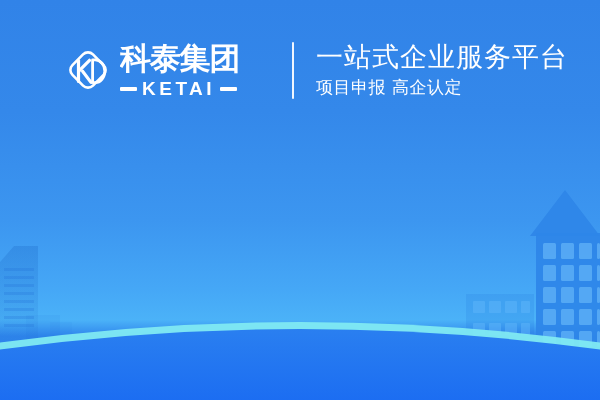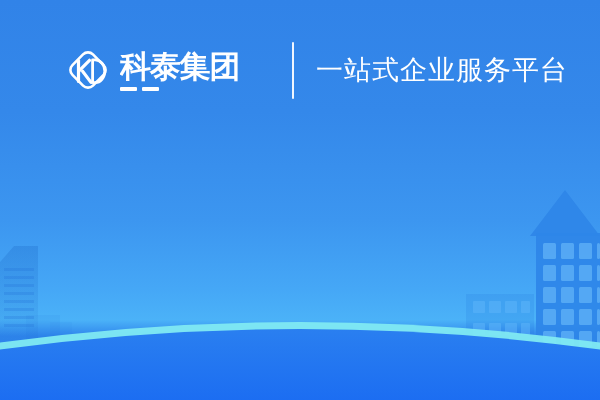--- a/index.html
+++ b/index.html
@@ -252,26 +252,28 @@
         <path d="M30.6 15.8 L30.6 38.6 L33.2 38.6
                  A 9.6 11.4 0 0 0 33.2 15.8 Z" fill="none" stroke="#ffffff" stroke-width="2.8" stroke-linejoin="round"></path>
       </svg>
 
       <div class="logo-words">
         <svg class="logo-cn" width="152" height="34" viewBox="0 0 152 34" xmlns="http://www.w3.org/2000/svg">
           <text x="0" y="27" fill="#ffffff" font-family="DejaVu Sans, Liberation Sans, sans-serif" font-size="31" font-weight="bold" letter-spacing="-1.2">科泰集团</text>
         </svg>
         <div class="logo-en-row">
           <span class="dash"></span>
+          <span class="logo-en">KETAI</span>
           <span class="dash"></span>
         </div>
       </div>
     </div>
 
     <div class="divider"></div>
 
     <div class="tagline">
       <div class="tagline-main">一站式企业服务平台</div>
+      <div class="tagline-sub">项目申报 高企认定</div>
     </div>
   </div>
 
 
 </div>
 
 </body></html>

